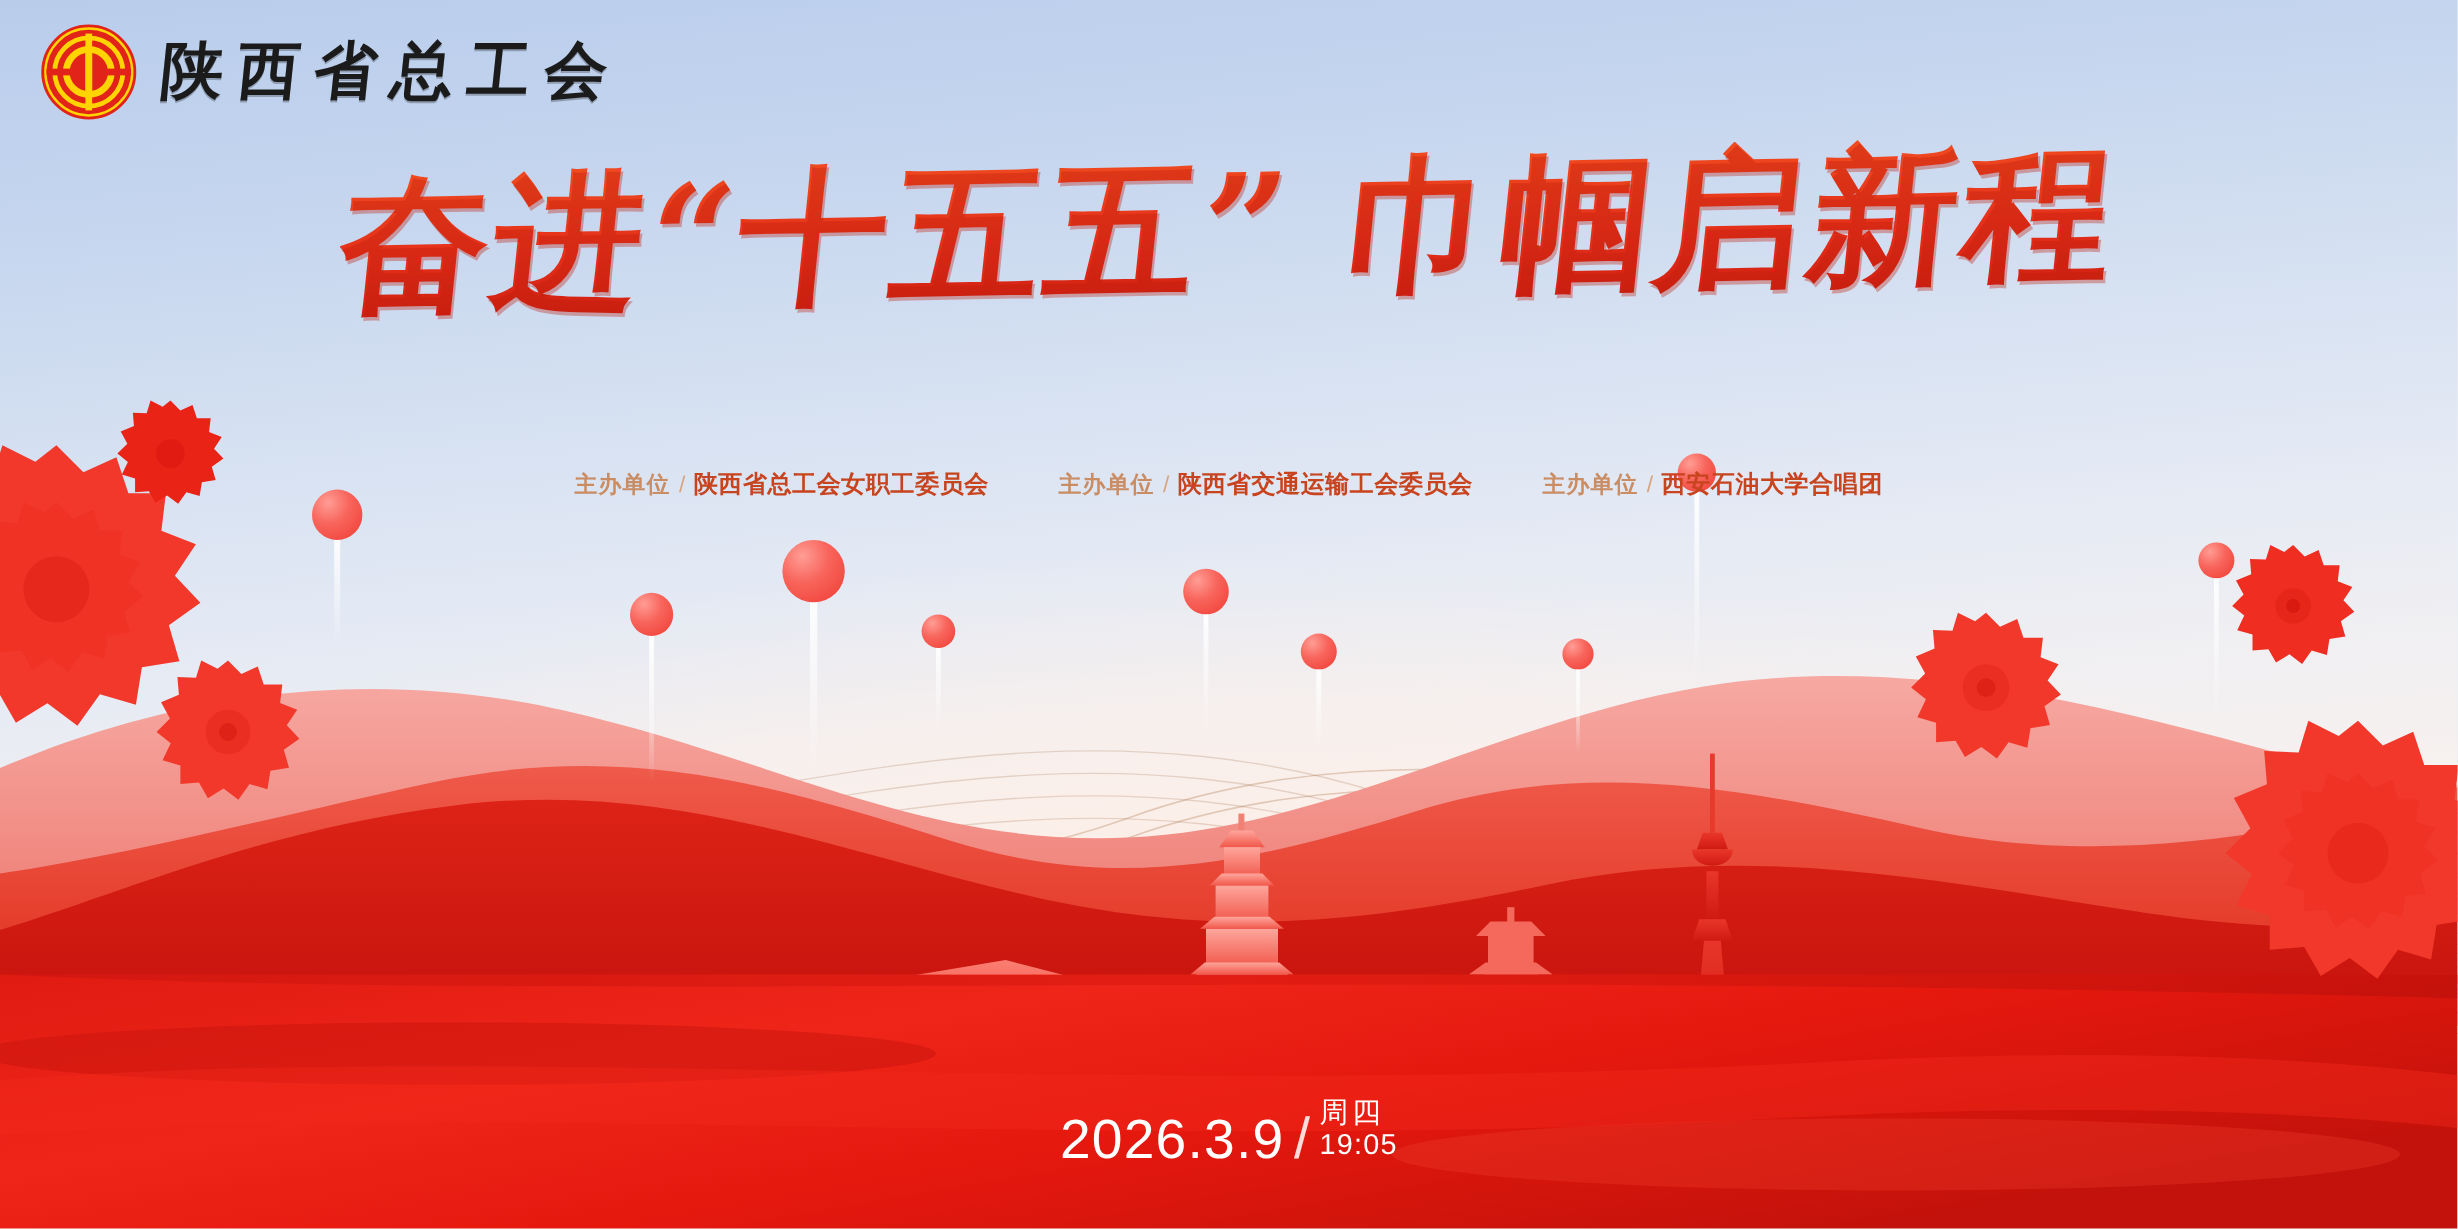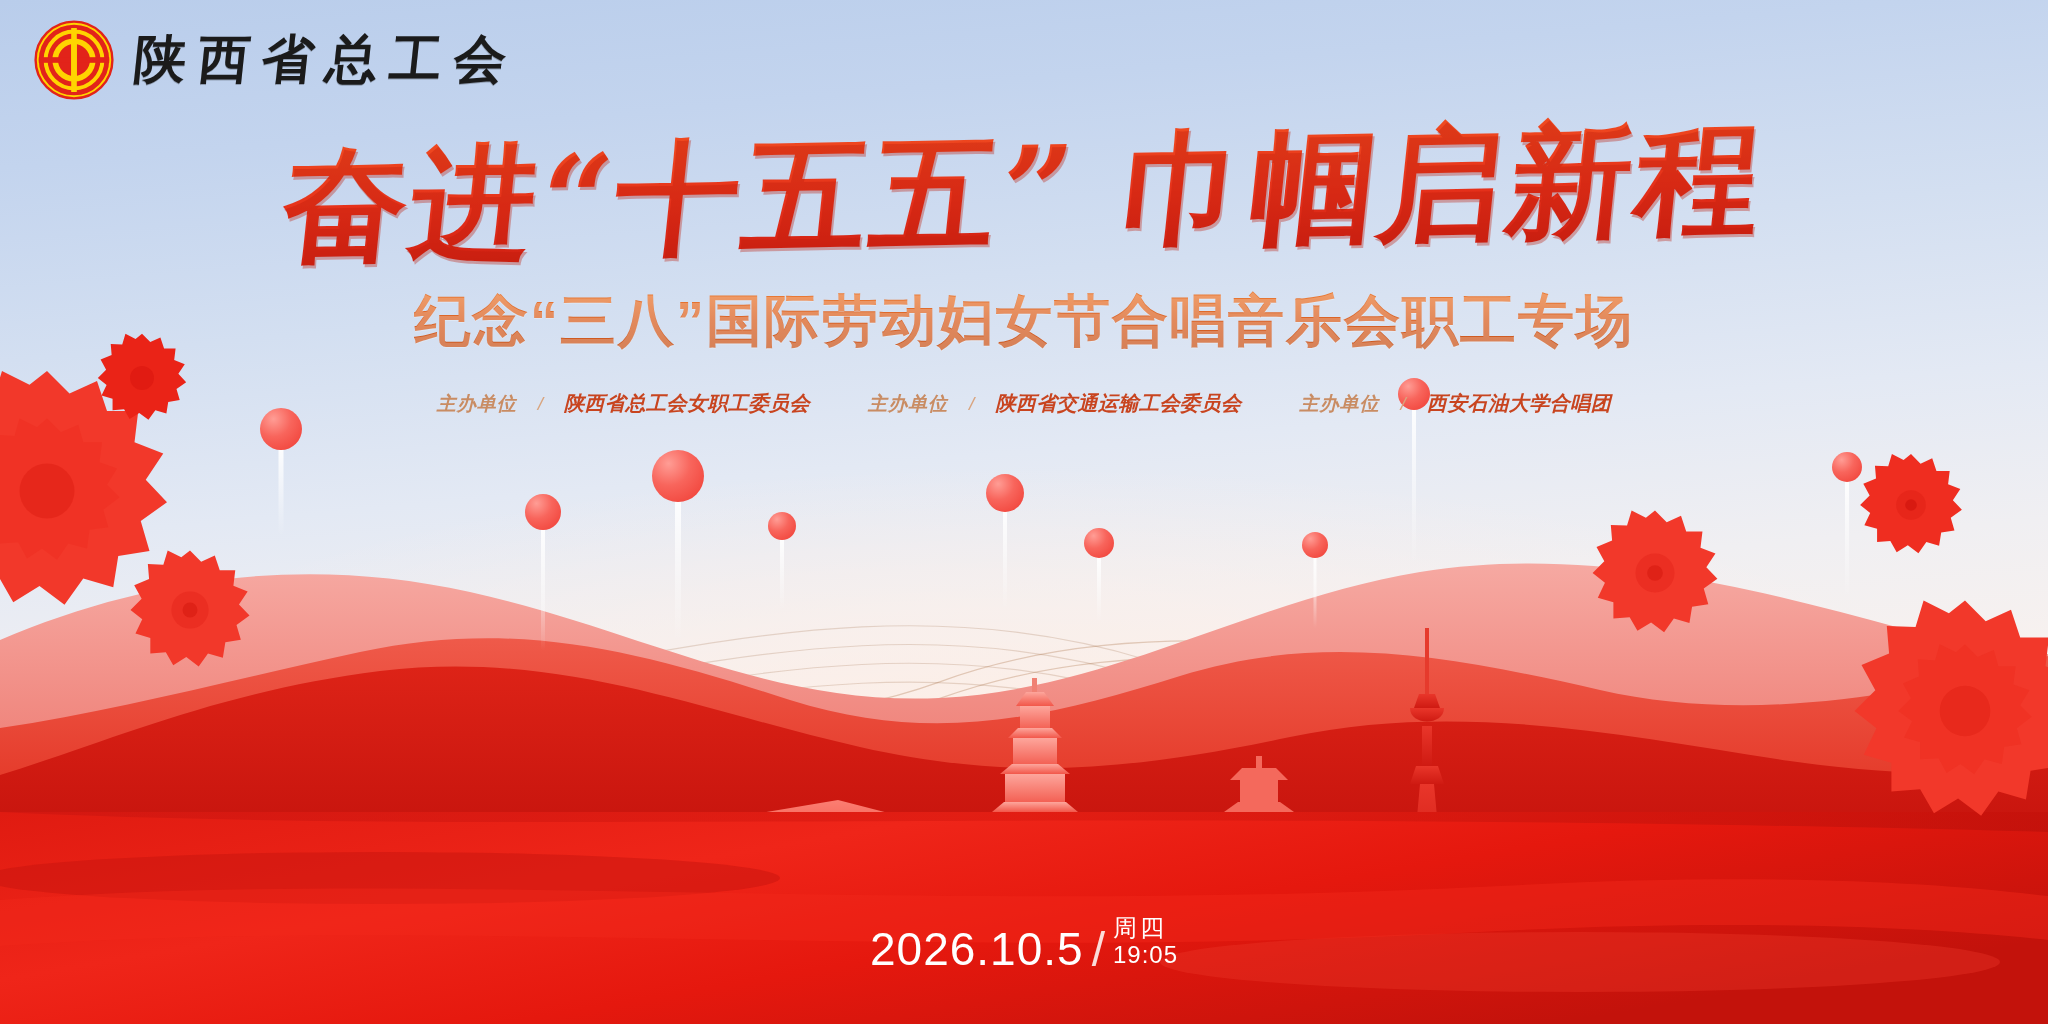--- a/index.html
+++ b/index.html
@@ -76,21 +76,21 @@
     -webkit-background-clip:text;background-clip:text;-webkit-text-fill-color:transparent;
     text-shadow:0 1px 0 rgba(255,255,255,.25);
   }
 
   
   .credits{
     position:absolute;left:0;right:0;top:390px;
     display:flex;justify-content:center;align-items:baseline;gap:58px;
     white-space:nowrap;
   }
-  .credit{display:flex;align-items:baseline;gap:21px;font-style:italic;}
+  .credit{display:flex;align-items:baseline;gap:7px;}
   .credit .role{font-size:19px;font-weight:700;color:#c98c63;letter-spacing:1px;}
   .credit .slash{font-size:19px;color:#d9a47e;}
   .credit .org{font-size:20px;font-weight:700;color:#c8441f;letter-spacing:.5px;}
 
   
   .footer{
     position:absolute;left:0;right:0;bottom:52px;
     display:flex;justify-content:center;align-items:flex-end;gap:56px;
     color:#fff;white-space:nowrap;
   }
@@ -380,23 +380,20 @@
         <circle cx="50" cy="50" r="48" fill="none" stroke="#e2231a" stroke-width="3"></circle>
       </svg>
     </div>
     <div class="logo-text">陕西省总工会</div>
   </div>
 
   <div class="title-wrap">
     <div class="title">奋进“十五五” 巾帼启新程</div>
   </div>
 
-  <div class="subtitle-wrap">
-    <div class="subtitle">纪念“三八”国际劳动妇女节合唱音乐会职工专场</div>
-  </div>
 
   <div class="credits">
     <div class="credit">
       <span class="role">主办单位</span>
       <span class="slash">/</span>
       <span class="org">陕西省总工会女职工委员会</span>
     </div>
     <div class="credit">
       <span class="role">主办单位</span>
       <span class="slash">/</span>
@@ -404,21 +401,21 @@
     </div>
     <div class="credit">
       <span class="role">主办单位</span>
       <span class="slash">/</span>
       <span class="org">西安石油大学合唱团</span>
     </div>
   </div>
 
   <div class="footer">
     <div class="date-block">
-      <span class="date-main">2026.10.5</span>
+      <span class="date-main">2026.3.9</span>
       <span class="date-sep">/</span>
       <span class="date-sub">
         <span>周四</span>
         <span class="time">19:05</span>
       </span>
     </div>
   </div>
 
 </div>
 

